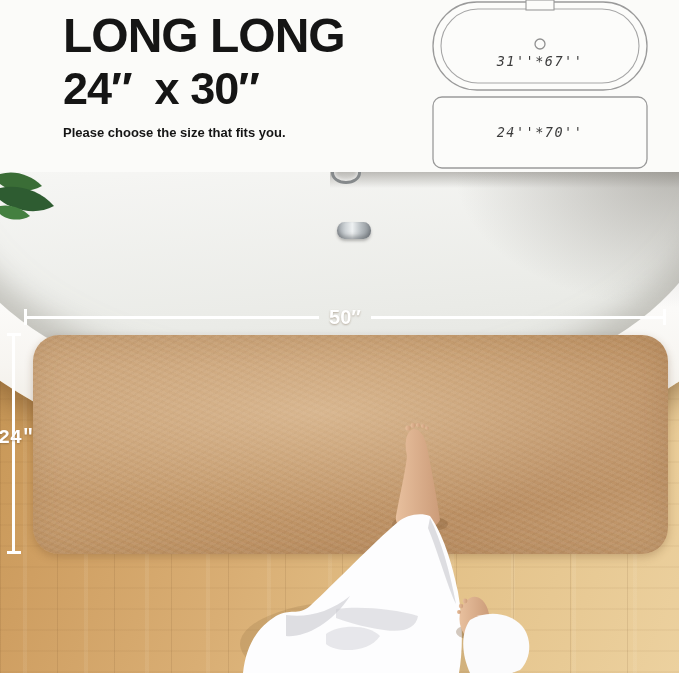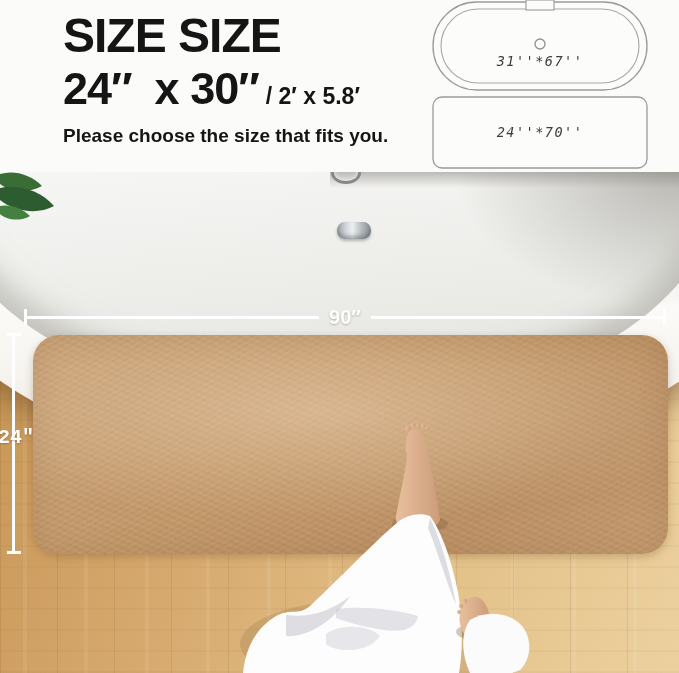--- a/index.html
+++ b/index.html
@@ -9,21 +9,21 @@
     background:#fbfbf9;font-family:"Liberation Sans",sans-serif;
   }
 
   
   .header{position:absolute;left:0;top:0;width:679px;height:172px;}
   .header-text{position:absolute;left:63px;top:10px;color:var(--c-heading-text,#151515);}
   .title{font-size:48px;font-weight:700;letter-spacing:-1px;line-height:52px;white-space:pre;}
   .size-row{display:flex;align-items:baseline;margin-top:3px;}
   .size-primary{font-size:45px;font-weight:700;letter-spacing:-1px;line-height:48px;white-space:pre;}
   .size-secondary{font-size:23px;font-weight:700;margin-left:7px;white-space:pre;}
-  .subtitle{font-size:19px;font-weight:700;margin-top:12px;white-space:pre;}
+  .subtitle{font-size:13px;font-weight:700;margin-top:12px;white-space:pre;}
 
   .diagrams-svg{position:absolute;left:425px;top:0;}
   .diagram-label{
     font-family:"DejaVu Sans Mono",monospace;font-style:italic;
     font-size:13.5px;letter-spacing:1.5px;fill:#3c3c3c;
   }
 
   
   .photo{
     position:absolute;left:0;top:172px;width:679px;height:501px;overflow:hidden;
@@ -90,24 +90,23 @@
   .dim-v .cap.bottom{bottom:0;}
   .dim-v .dim-label{position:absolute;left:-14px;top:95px;}
 </style>
 </head>
 <body>
 
 <div class="stage">
 
   <div class="header">
     <div class="header-text">
-      <div class="title">SIZE SIZE</div>
+      <div class="title">LONG LONG</div>
       <div class="size-row">
         <span class="size-primary">24″  x 30″</span>
-        <span class="size-secondary">/ 2′ x 5.8′</span>
       </div>
       <div class="subtitle">Please choose the size that fits you.</div>
     </div>
 
     <svg class="diagrams-svg" width="254" height="172" viewBox="425 0 254 172">
 
       <g>
         <rect x="433" y="2" width="214" height="88" rx="44" ry="44" fill="#fcfcfa" stroke="#9a9a9a" stroke-width="1.3"></rect>
         <rect x="441" y="9" width="198" height="74" rx="37" ry="37" fill="none" stroke="#a6a6a6" stroke-width="1.1"></rect>
         <rect x="526" y="0" width="28" height="10" fill="#fcfcfa" stroke="#9a9a9a" stroke-width="1.1"></rect>
@@ -180,21 +179,21 @@
           <circle cx="459" cy="440" r="2"></circle>
         </g>
         <path d="M 470 448 C 486 438 510 440 522 454 C 532 466 532 486 520 498
                  L 512 501 L 470 501 C 462 484 460 462 470 448 Z" fill="#fbfbfc"></path>
       </g>
     </svg>
 
     <div class="dim dim-h">
       <div class="cap"></div>
       <div class="seg"></div>
-      <span class="dim-label">90″</span>
+      <span class="dim-label">50″</span>
       <div class="seg"></div>
       <div class="cap"></div>
     </div>
 
     <div class="dim dim-v">
       <div class="cap top"></div>
       <div class="cap bottom"></div>
       <span class="dim-label">24″</span>
     </div>
 

